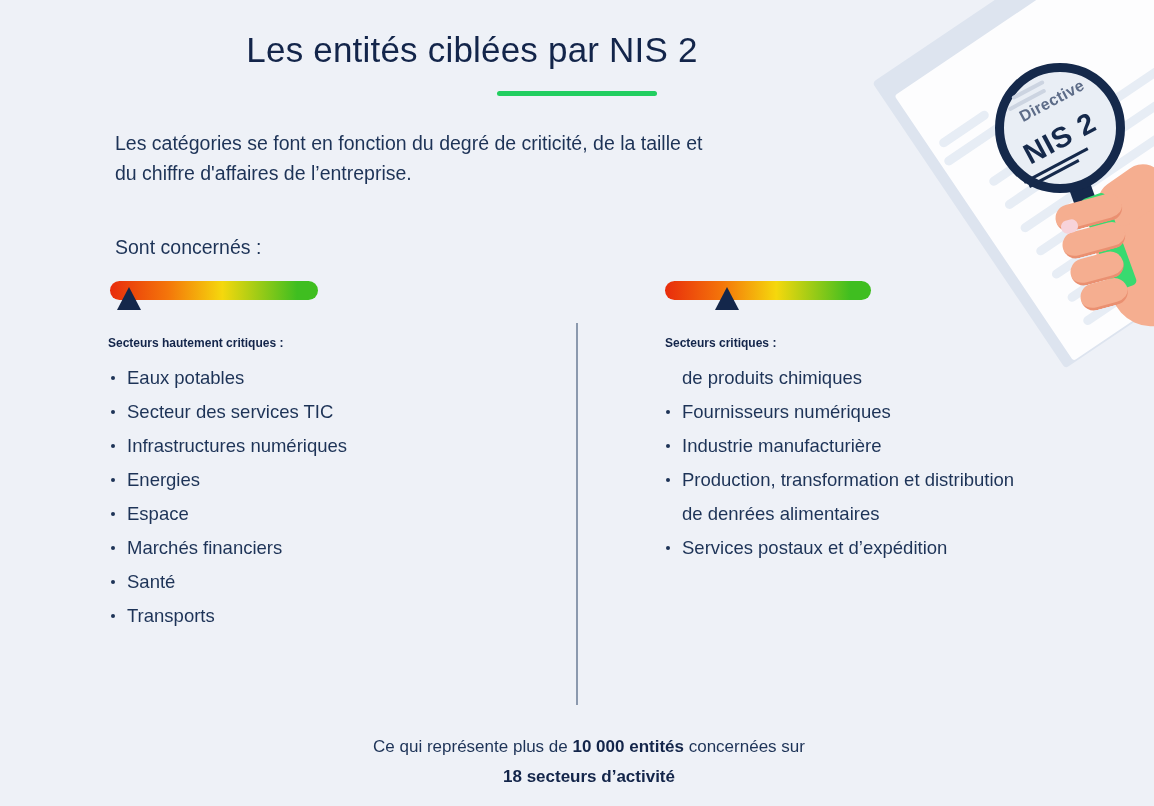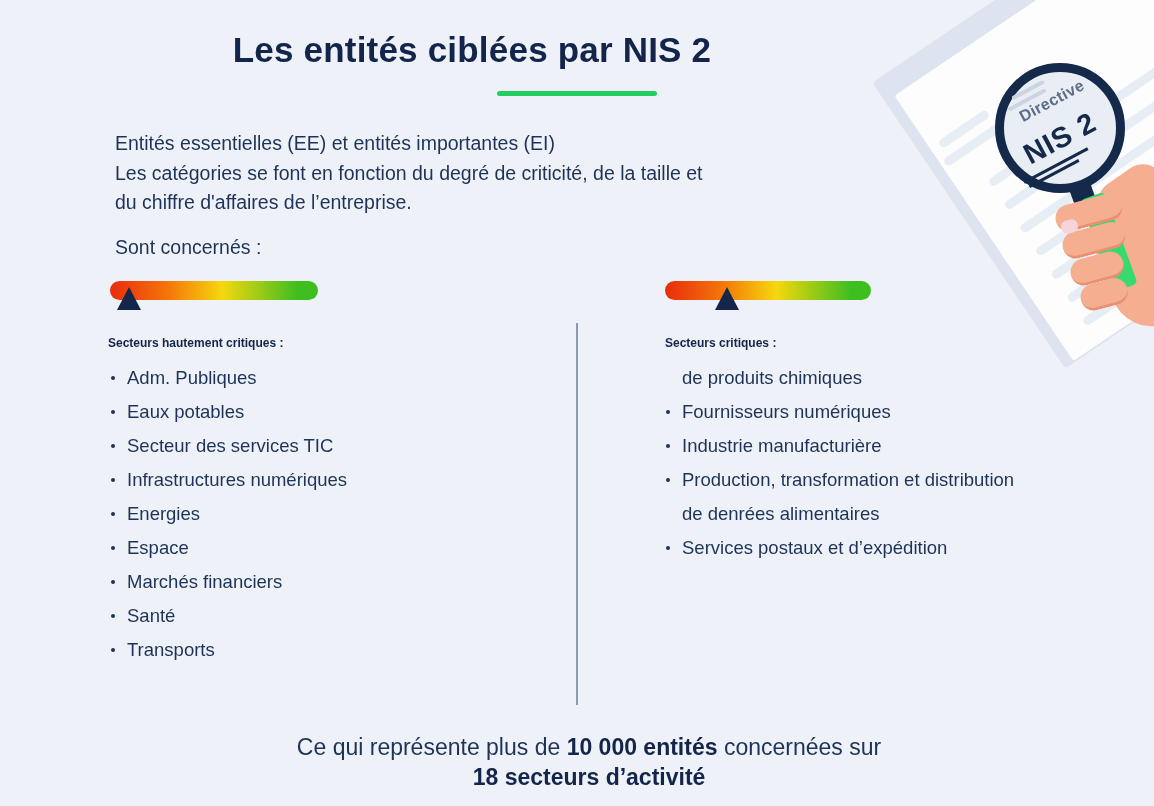--- a/index.html
+++ b/index.html
@@ -14,21 +14,21 @@
   body{
     width:1154px;height:806px;position:relative;overflow:hidden;
     background:var(--bg);
     font-family:"Liberation Sans", sans-serif;
     color:var(--navy-body);
   }
 
   
   .page-title{
     position:absolute;left:0;top:30px;width:944px;margin:0;
-    text-align:center;font-size:35px;line-height:40px;font-weight:700;
+    text-align:center;font-size:35px;line-height:40px;font-weight:400;
     color:var(--navy);letter-spacing:.2px;
   }
   .title-underline{
     position:absolute;left:497px;top:91px;width:160px;height:5px;
     border-radius:3px;background:var(--accent);
   }
 
   
   .intro{position:absolute;left:115px;top:129px;font-size:19.5px;line-height:29.5px;}
   .lead{position:absolute;left:115px;top:233px;font-size:19.5px;line-height:29.5px;}
@@ -66,21 +66,21 @@
   }
 
   .divider{
     position:absolute;left:576px;top:323px;width:2px;height:382px;
     background:var(--divider);
   }
 
   
   .footer{
     position:absolute;left:0;top:732px;width:1154px;text-align:center;
-    font-size:23px;line-height:30px;color:var(--navy-body);padding-left:24px;
+    font-size:17px;line-height:30px;color:var(--navy-body);padding-left:24px;
   }
   .footer strong{font-weight:700;color:var(--navy);}
 
   
   .illu{position:absolute;inset:0;pointer-events:none;}
   .illu *{position:absolute;}
   .paper-back{
     left:944px;top:-28px;width:290px;height:345px;background:#dde4ef;
     transform:rotate(-34deg);z-index:0;border-radius:4px;
   }
@@ -188,43 +188,39 @@
     <div class="lens-label-main">NIS 2</div>
     <div class="lens-underline1"></div>
     <div class="lens-underline2"></div>
   </div>
 </div>
 
 <h1 class="page-title">Les entités ciblées par NIS 2</h1>
 <div class="title-underline"></div>
 
 <div class="intro">
-  <div>Entités essentielles (EE) et entités importantes (EI)</div>
   <div>Les catégories se font en fonction du degré de criticité, de la taille et</div>
   <div>du chiffre d'affaires de l’entreprise.</div>
 </div>
 <div class="lead">Sont concernés :</div>
 
 <div class="gauge gauge-left">
   <div class="gauge-bar" style="background: linear-gradient(90deg, rgb(232, 44, 12) 0%, rgb(244, 118, 10) 28%, rgb(245, 216, 13) 54%, rgb(63, 190, 32) 90%);"></div>
   <div class="gauge-marker" style="left: calc(9% - 12px); border-bottom-color: rgb(20, 39, 75);"></div>
 </div>
 <div class="gauge gauge-right">
   <div class="gauge-bar" style="background: linear-gradient(90deg, rgb(232, 44, 12) 0%, rgb(244, 118, 10) 28%, rgb(245, 216, 13) 54%, rgb(63, 190, 32) 90%);"></div>
   <div class="gauge-marker" style="left: calc(30% - 12px); border-bottom-color: rgb(20, 39, 75);"></div>
 </div>
 
 <h2 class="col-heading h-left">Secteurs hautement critiques :</h2>
 <h2 class="col-heading h-right">Secteurs critiques :</h2>
 
 <ul class="sector-list list-left">
     <li class="sector-item">
-      <div class="line first">Adm. Publiques</div>
-    </li>
-    <li class="sector-item">
       <div class="line first">Eaux potables</div>
     </li>
     <li class="sector-item">
       <div class="line first">Secteur des services TIC</div>
     </li>
     <li class="sector-item">
       <div class="line first">Infrastructures numériques</div>
     </li>
     <li class="sector-item">
       <div class="line first">Energies</div>

